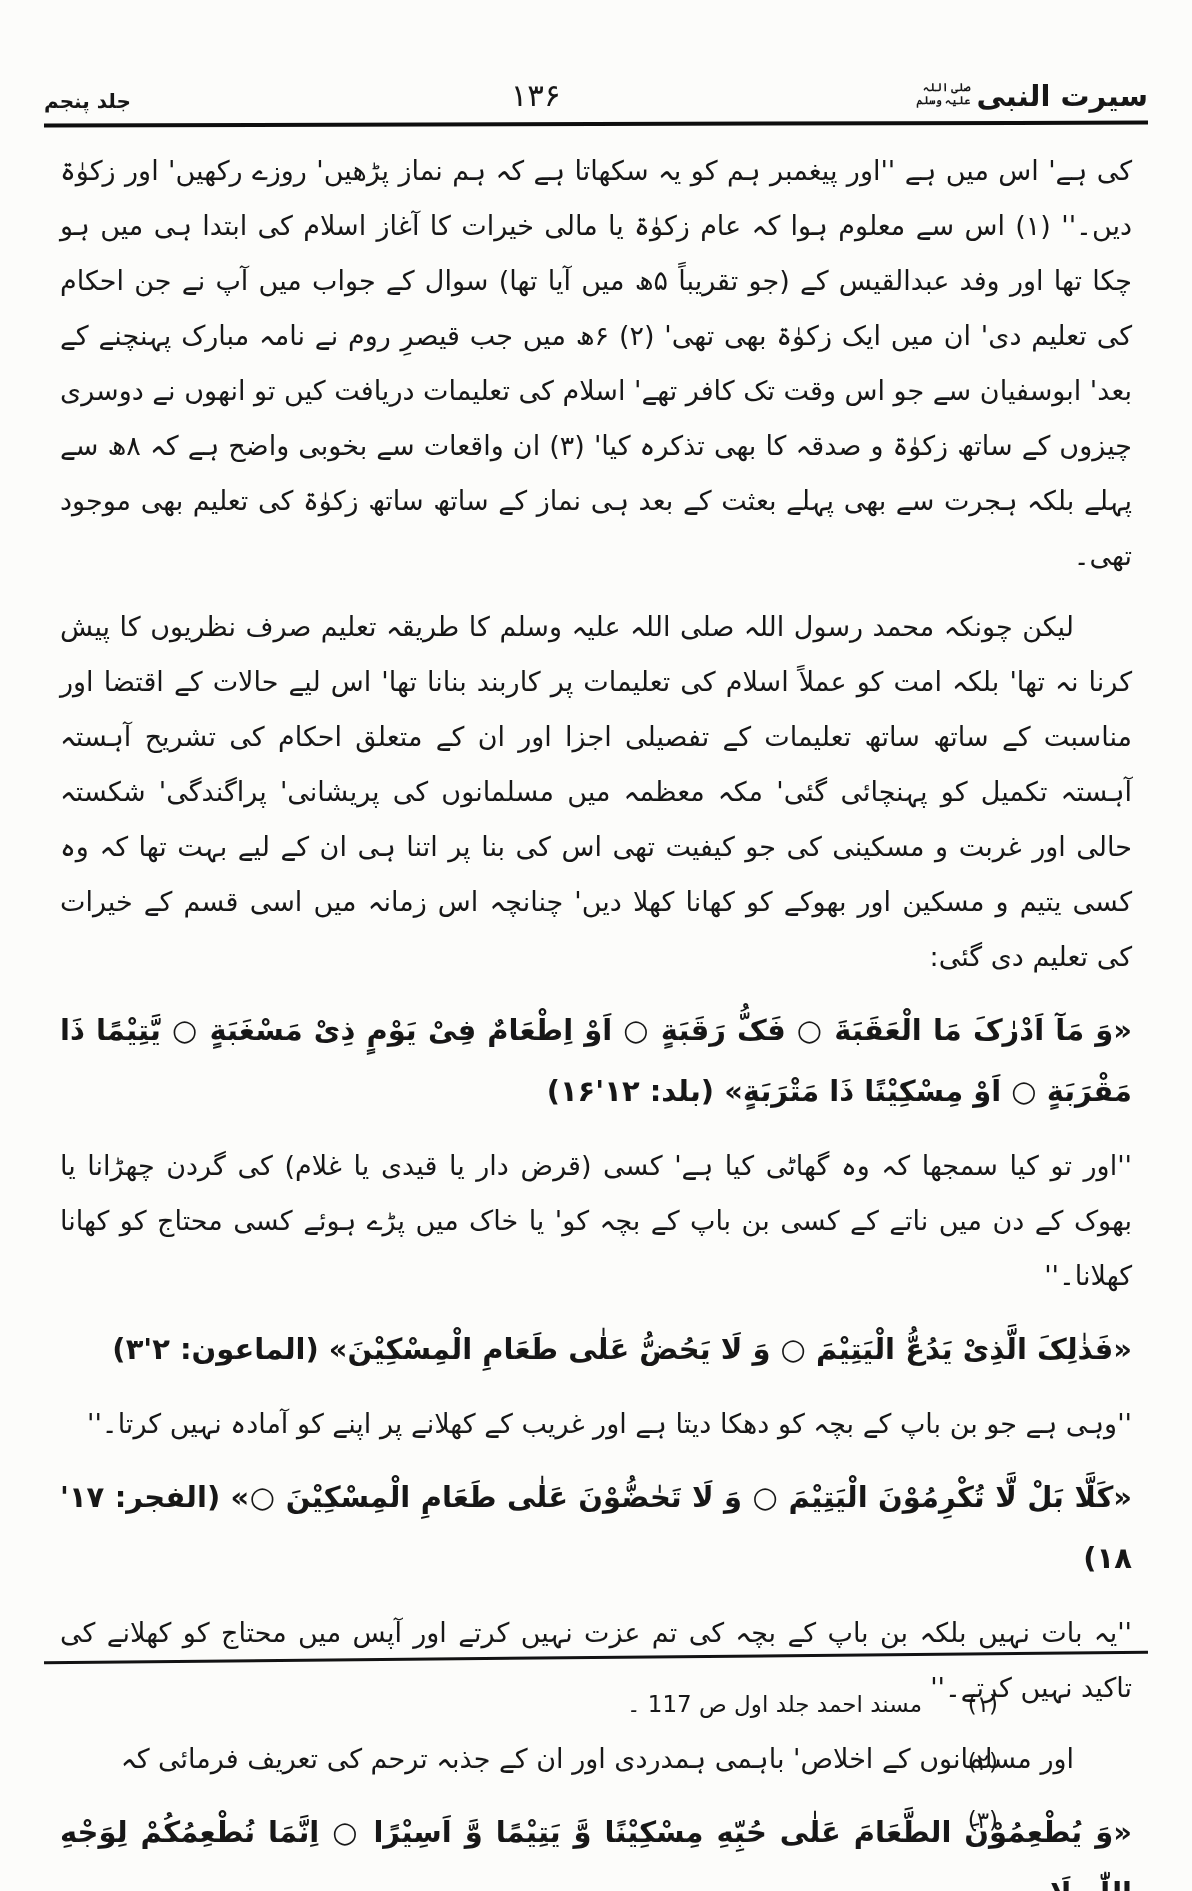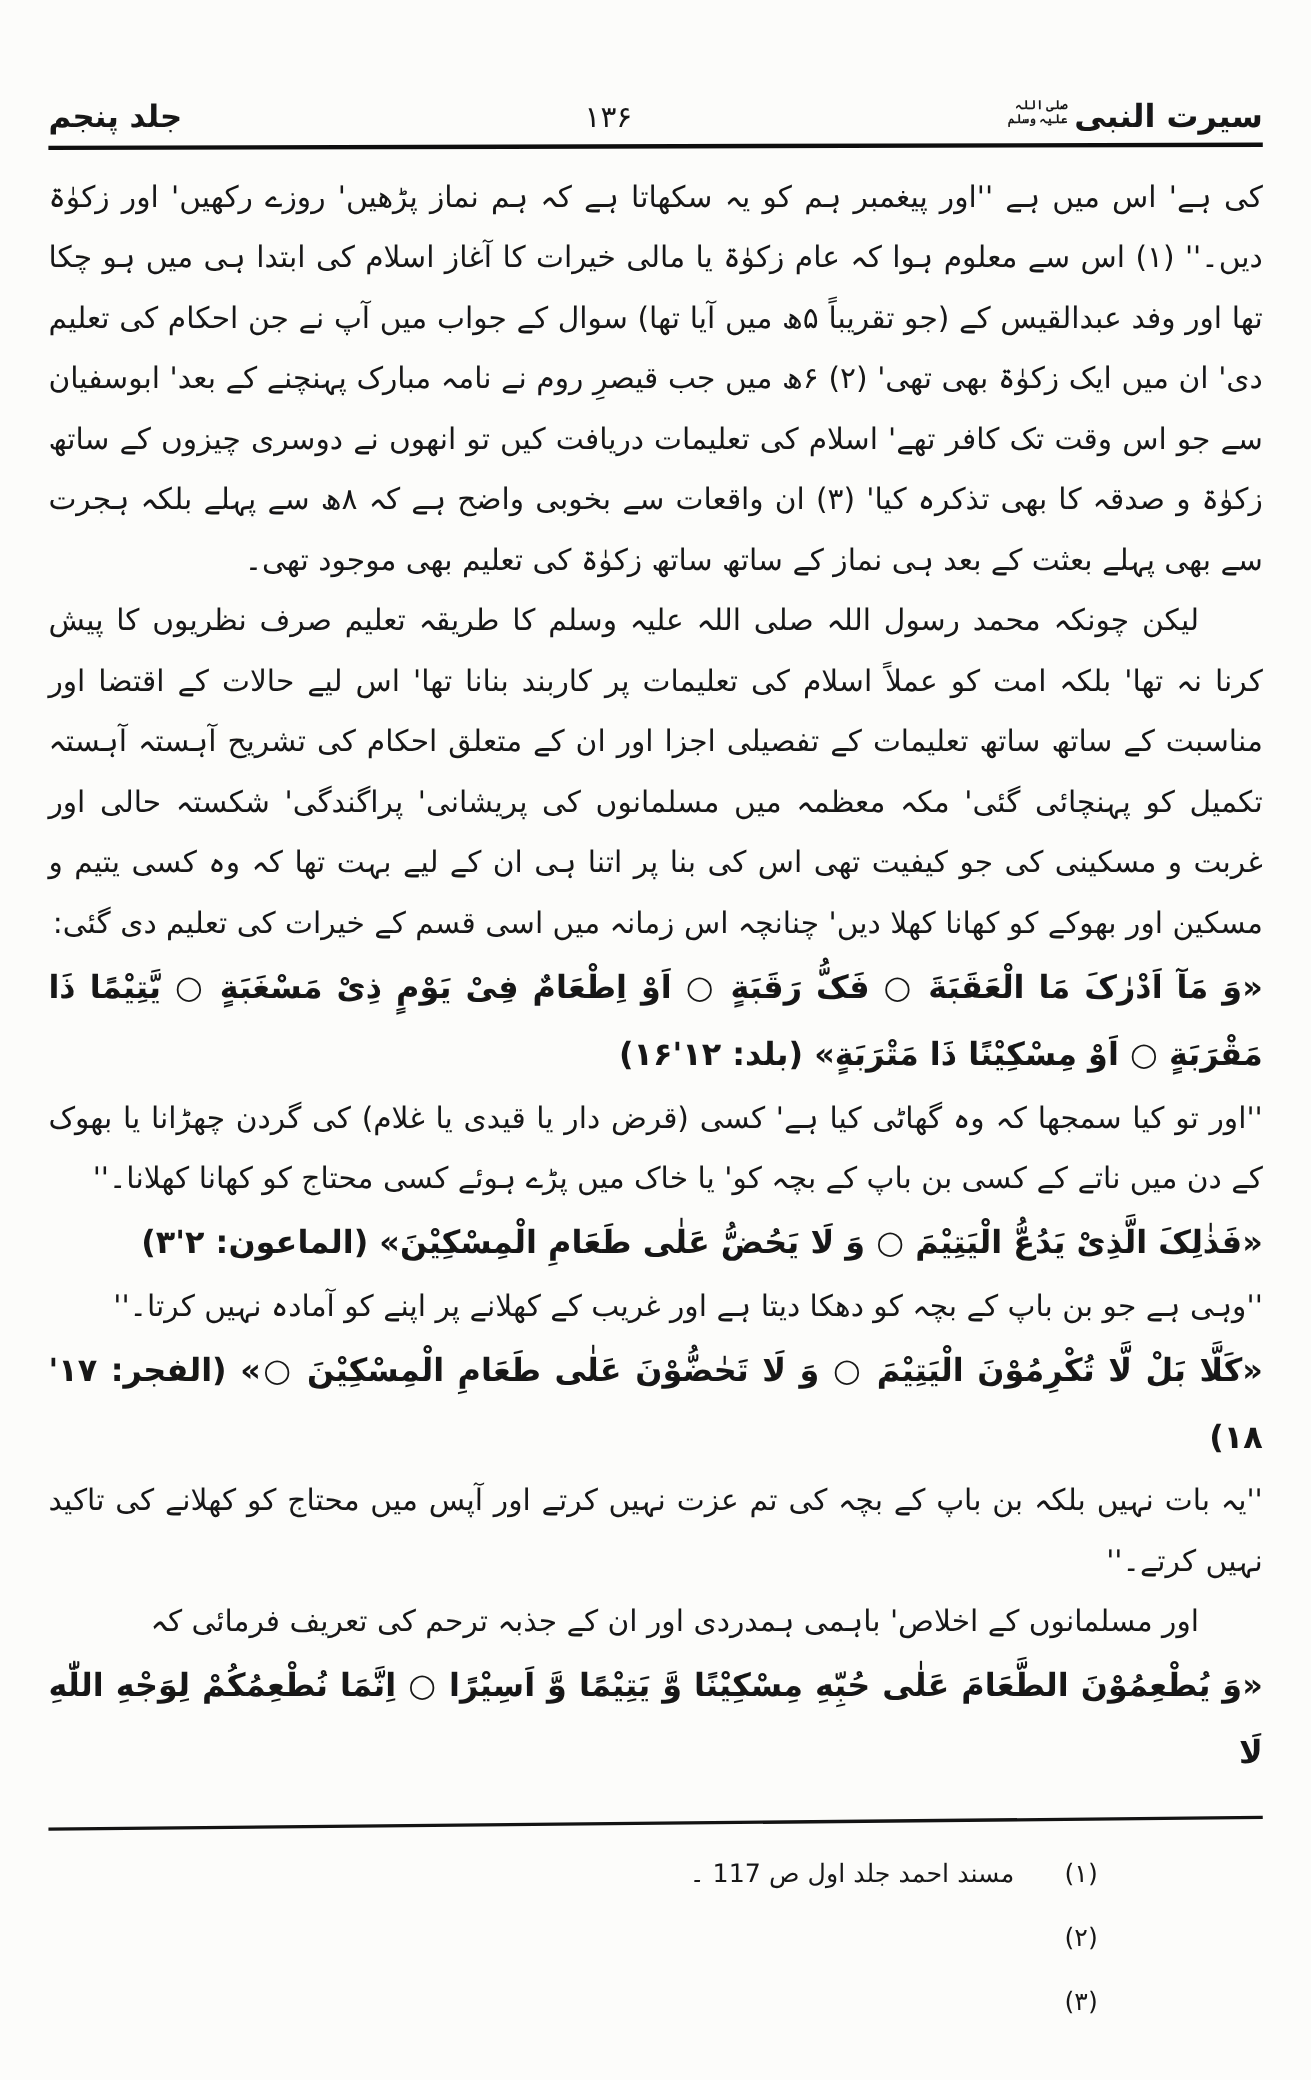--- a/index.html
+++ b/index.html
@@ -11,26 +11,26 @@
     color:#171717;
     font-family:"DejaVu Sans", sans-serif;
     direction:rtl;
     overflow:hidden;
   }
   .inner{padding:0 44px;}
   
   .hdr{display:flex;justify-content:space-between;align-items:flex-end;padding-top:72px;}
   .hdr .title{font-size:29px;font-weight:bold;display:flex;align-items:flex-end;gap:6px;}
   .hdr .honorific{font-size:11px;font-weight:bold;line-height:13px;max-width:58px;display:inline-block;transform:translateY(-6px);font-family:Liberation Serif, serif;}
-  .hdr .pnum{font-size:27px;letter-spacing:3px;transform:translateX(14px);}
-  .hdr .vol{font-size:28px;font-weight:bold;margin-top:17px;}
+  .hdr .pnum{font-size:31px;letter-spacing:3px;transform:translateX(14px);}
+  .hdr .vol{font-size:20px;font-weight:bold;margin-top:17px;}
   .hdr-rule{height:4px;background:#0e0e0e;margin-top:9px;transform:rotate(-0.15deg);}
   
   .body{margin-top:17px;font-size:27px;line-height:55px;text-align:justify;}
-  .body p{margin:0;}
+  .body p{margin:16px;}
   .indent{text-indent:58px;}
   .verse{font-weight:700;font-size:29px;line-height:61px;margin:4px 0;}
   
   .footer{position:absolute;left:44px;right:44px;bottom:42px;}
   .fn-rule{height:3px;background:#131313;transform:rotate(-0.55deg);margin-bottom:16px;}
   .fn-list{font-size:23px;}
   .fn-row{display:flex;gap:30px;line-height:58px;margin-right:150px;align-items:baseline;}
   .fn-marker{min-width:46px;white-space:nowrap;}
   .fn-text{white-space:nowrap;}
 </style>

